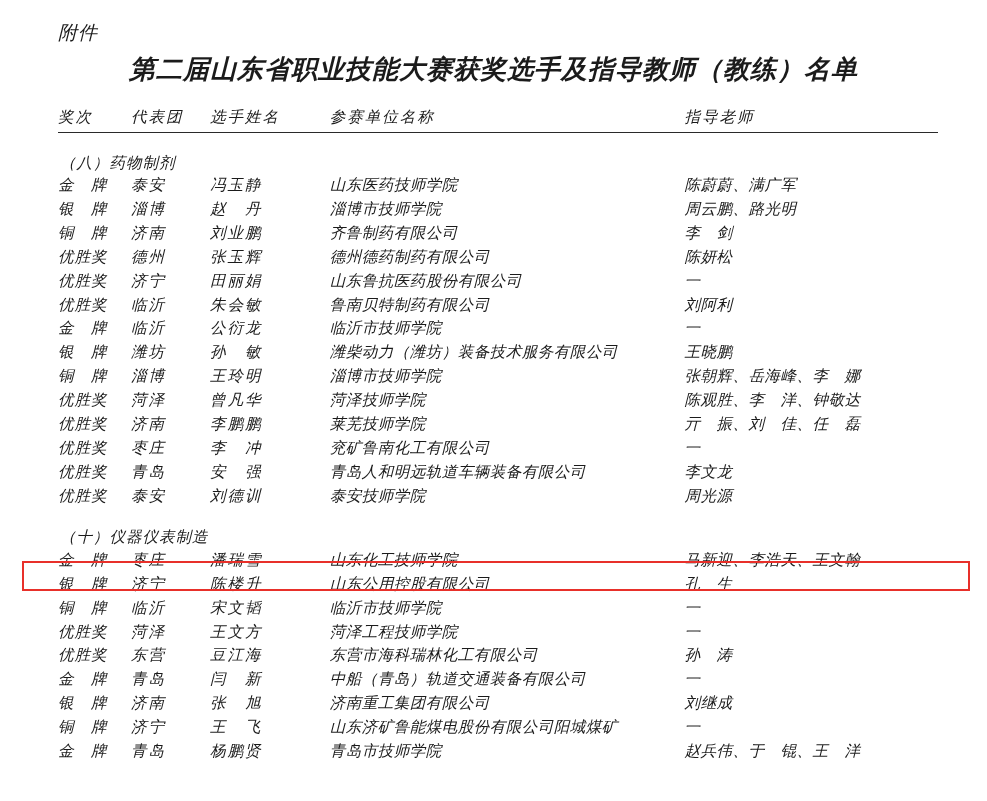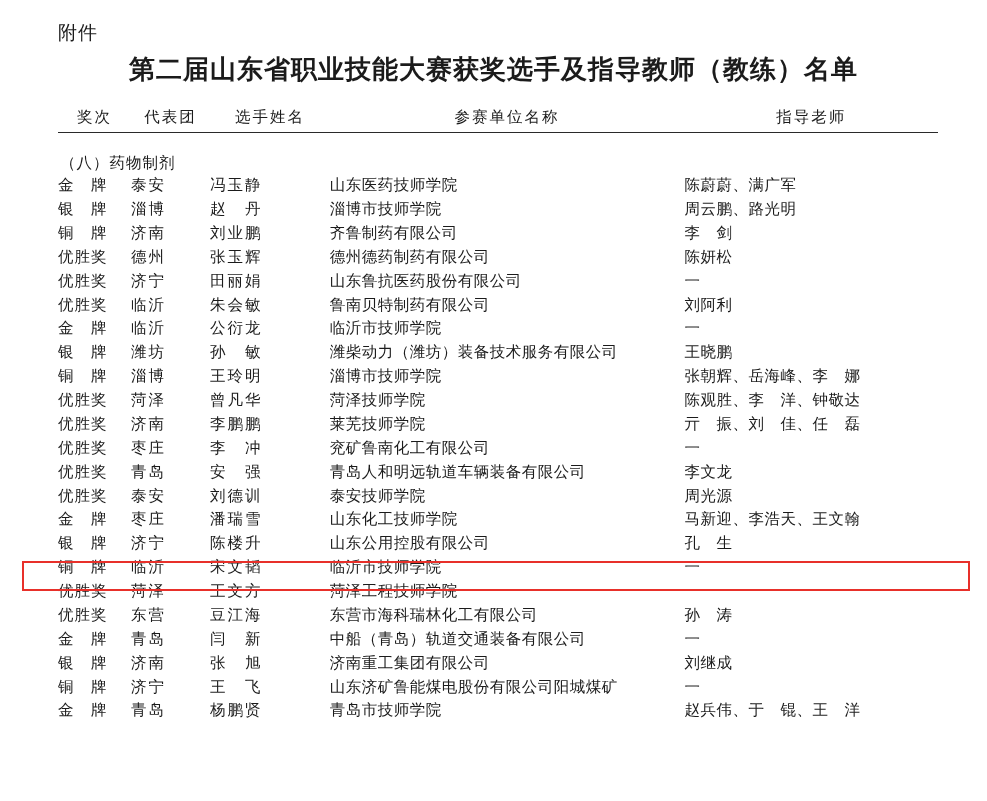--- a/index.html
+++ b/index.html
@@ -14,20 +14,21 @@
     color: #1b1b1b;
     position: relative;
     overflow: hidden;
   }
   .page {
     position: relative;
     width: 987px;
     height: 747px;
     padding: 0;
     box-sizing: border-box;
+    font-style: italic;
   }
   .attachment-label {
     position: absolute;
     left: 58px;
     top: 20px;
     font-size: 19px;
     letter-spacing: 1px;
   }
   .doc-title {
     position: absolute;
@@ -47,21 +48,21 @@
   }
   table.roster {
     border-collapse: collapse;
     width: 880px;
     font-size: 15.5px;
     line-height: 1.0;
   }
   table.roster th {
     font-weight: normal;
     padding: 3px 0 7px 0;
-    text-align: center;
+    text-align: left;
     letter-spacing: 2px;
     border-bottom: 1px solid #2a2a2a;
   }
   table.roster td {
     padding: 4.2px 0;
     vertical-align: top;
     white-space: nowrap;
   }
   
   .c-award  { width: 72px;  padding-left: 2px; letter-spacing: 1px;}
@@ -208,20 +209,23 @@
             <td class="c-unit">青岛人和明远轨道车辆装备有限公司</td>
             <td class="c-coach">李文龙</td>
           </tr>
           <tr>
             <td class="c-award">优胜奖</td>
             <td class="c-team">泰安</td>
             <td class="c-name">刘德训</td>
             <td class="c-unit">泰安技师学院</td>
             <td class="c-coach">周光源</td>
           </tr>
+          <tr class="group">
+            <td colspan="5" class="grouptitle">（十）仪器仪表制造</td>
+          </tr>
           <tr>
             <td class="c-award">金　牌</td>
             <td class="c-team">枣庄</td>
             <td class="c-name">潘瑞雪</td>
             <td class="c-unit">山东化工技师学院</td>
             <td class="c-coach">马新迎、李浩天、王文翰</td>
           </tr>
           <tr>
             <td class="c-award">银　牌</td>
             <td class="c-team">济宁</td>

